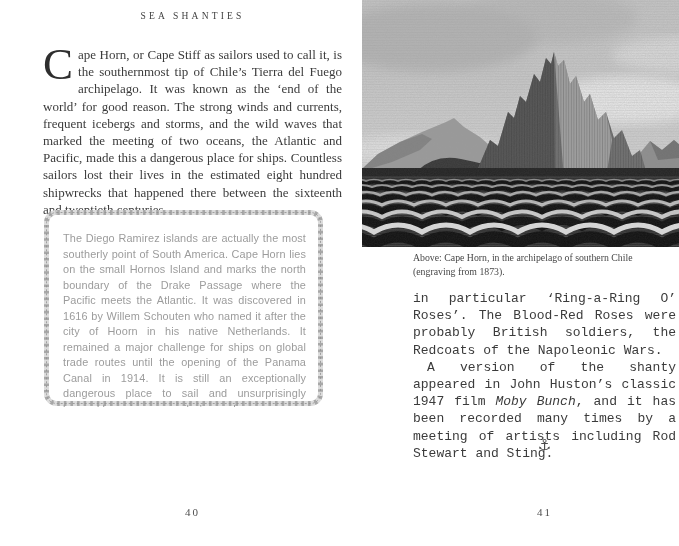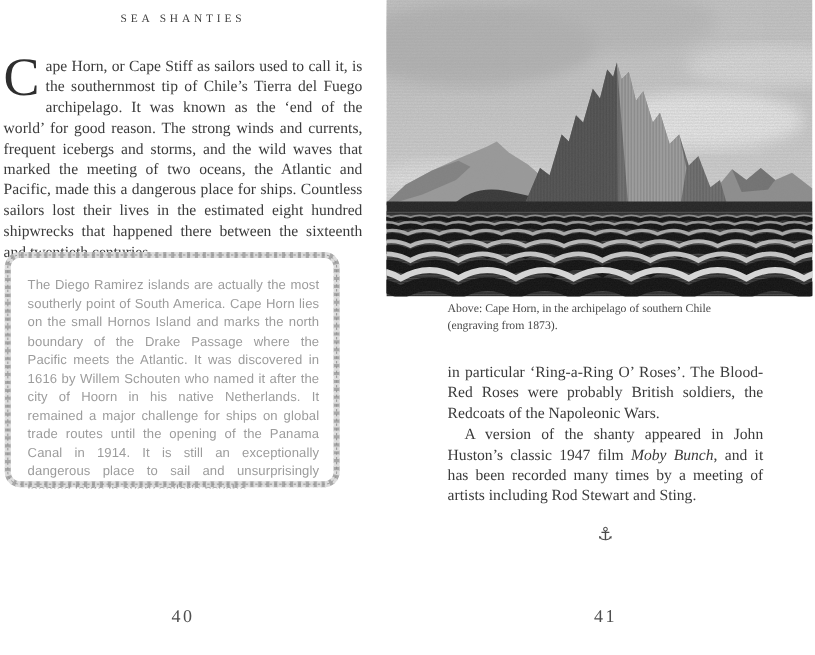--- a/index.html
+++ b/index.html
@@ -1,44 +1,44 @@
 <!DOCTYPE html>
 <html><head>
 <meta charset="utf-8">
 <style>
   html,body{margin:0;padding:0;}
   body{width:679px;height:546px;position:relative;background:#ffffff;
        font-family:"Liberation Serif","DejaVu Serif",serif;overflow:hidden;}
-  .spread{position:absolute;inset:0;background:#fff;}
+  .spread{position:absolute;inset:0;background:#fff;margin-left:40px;}
 
   
   .page-left{position:absolute;left:0;top:0;width:322px;height:546px;}
   .running-header{position:absolute;top:11px;left:3px;width:299px;text-align:center;
        font-size:9.5px;letter-spacing:3.2px;color:#3f3f3f;}
   .body-text{margin:0;text-align:justify;font-size:13px;line-height:17.2px;color:#3b3b3b;}
   .p1{position:absolute;top:46px;left:3px;width:299px;}
   .dropcap{float:left;font-size:45px;line-height:35px;padding:1px 5px 0 0;color:#2e2e2e;}
   .indent{text-indent:14px;}
   .p2{position:absolute;top:430px;left:3px;width:299px;}
   .info-box{position:absolute;top:209px;left:3px;width:281px;height:198px;overflow:hidden;}
   .info-box .border-svg{position:absolute;inset:0;}
   .info-box p{position:absolute;top:22px;left:20px;width:243px;margin:0;
        font-family:"Liberation Sans","DejaVu Sans",sans-serif;
        font-size:10.9px;line-height:15.5px;color:#9c9c9c;text-align:justify;
        letter-spacing:0.1px;}
-  .pagenum{position:absolute;top:506px;text-align:center;font-size:15px;
+  .pagenum{position:absolute;top:506px;text-align:center;font-size:11px;
        letter-spacing:2px;color:#4f4f4f;}
   .pagenum.left{left:3px;width:299px;}
 
   
   .page-right{position:absolute;left:322px;top:0;width:357px;height:382px;}
   .engraving{position:absolute;top:0;left:0;width:355px;height:247px;margin:0;}
   .caption{position:absolute;top:251px;left:51px;width:245px;font-size:9.8px;
        line-height:13.5px;color:#474747;}
-  .right-col{position:absolute;top:301px;left:51px;width:263px;}
+  .right-col{position:absolute;top:290px;left:51px;width:263px;font-family:Liberation Mono, monospace;}
   .right-col p{margin:0;}
   .anchor-ornament{position:absolute;top:436px;left:51px;width:263px;text-align:center;
        font-family:"DejaVu Sans",sans-serif;font-size:15px;color:#4a4a4a;}
   .pagenum.right{left:51px;width:263px;}
 </style>
 </head>
 <body>
 
 <div class="spread">
 

